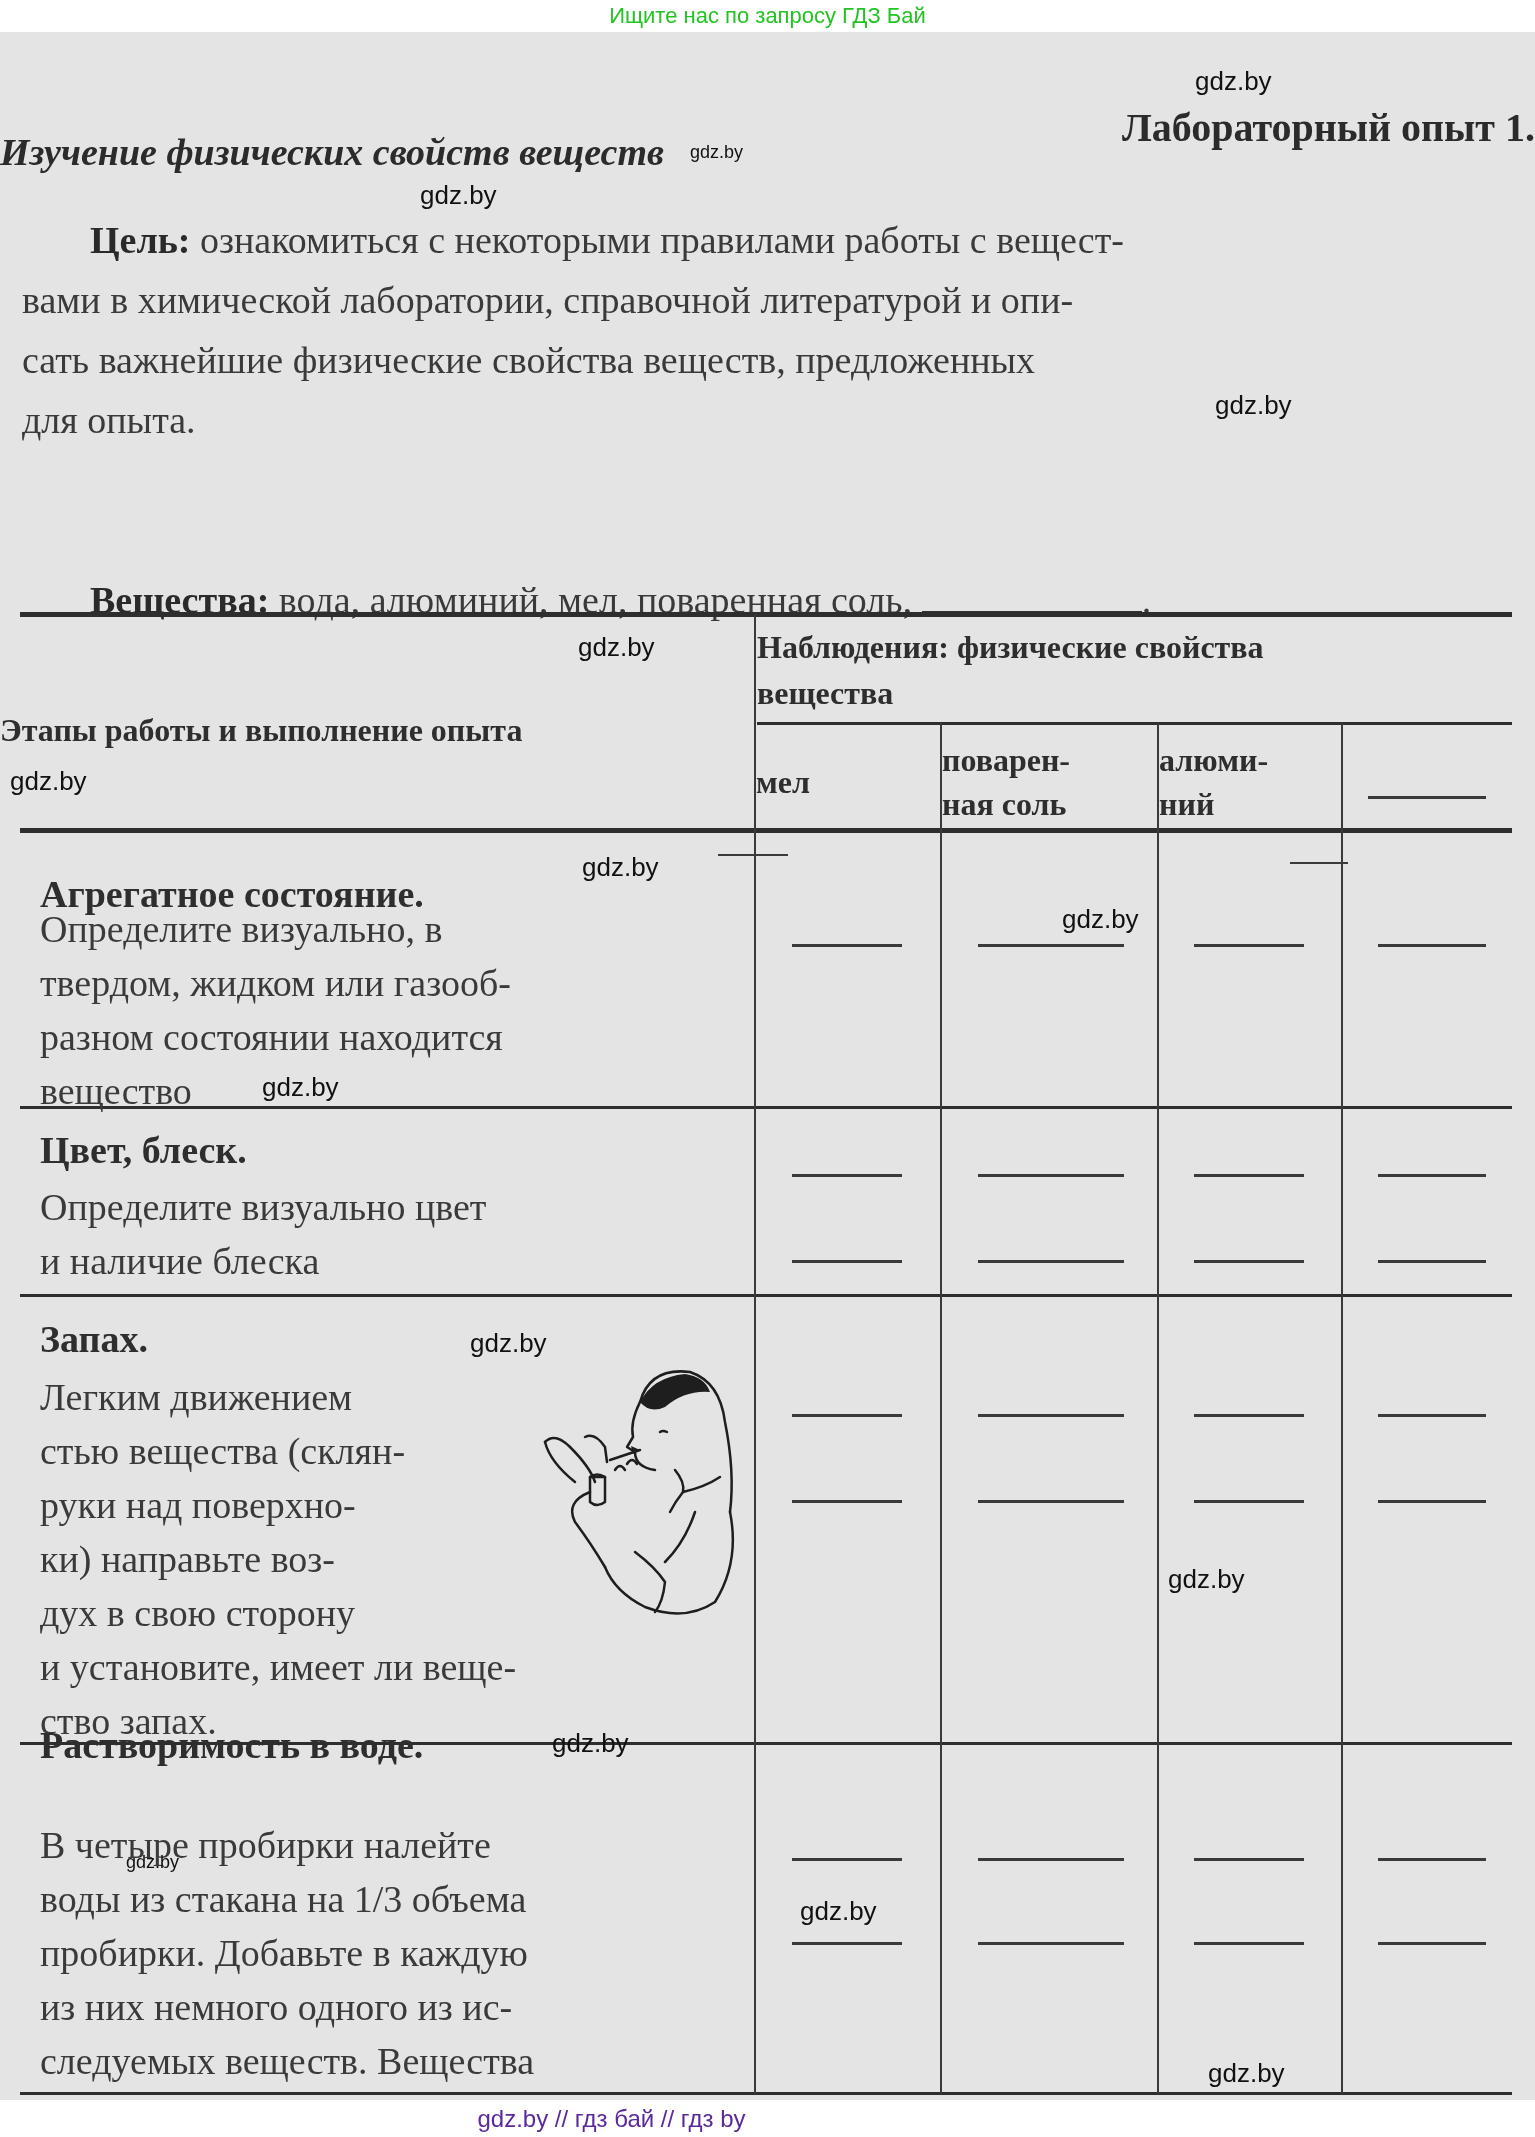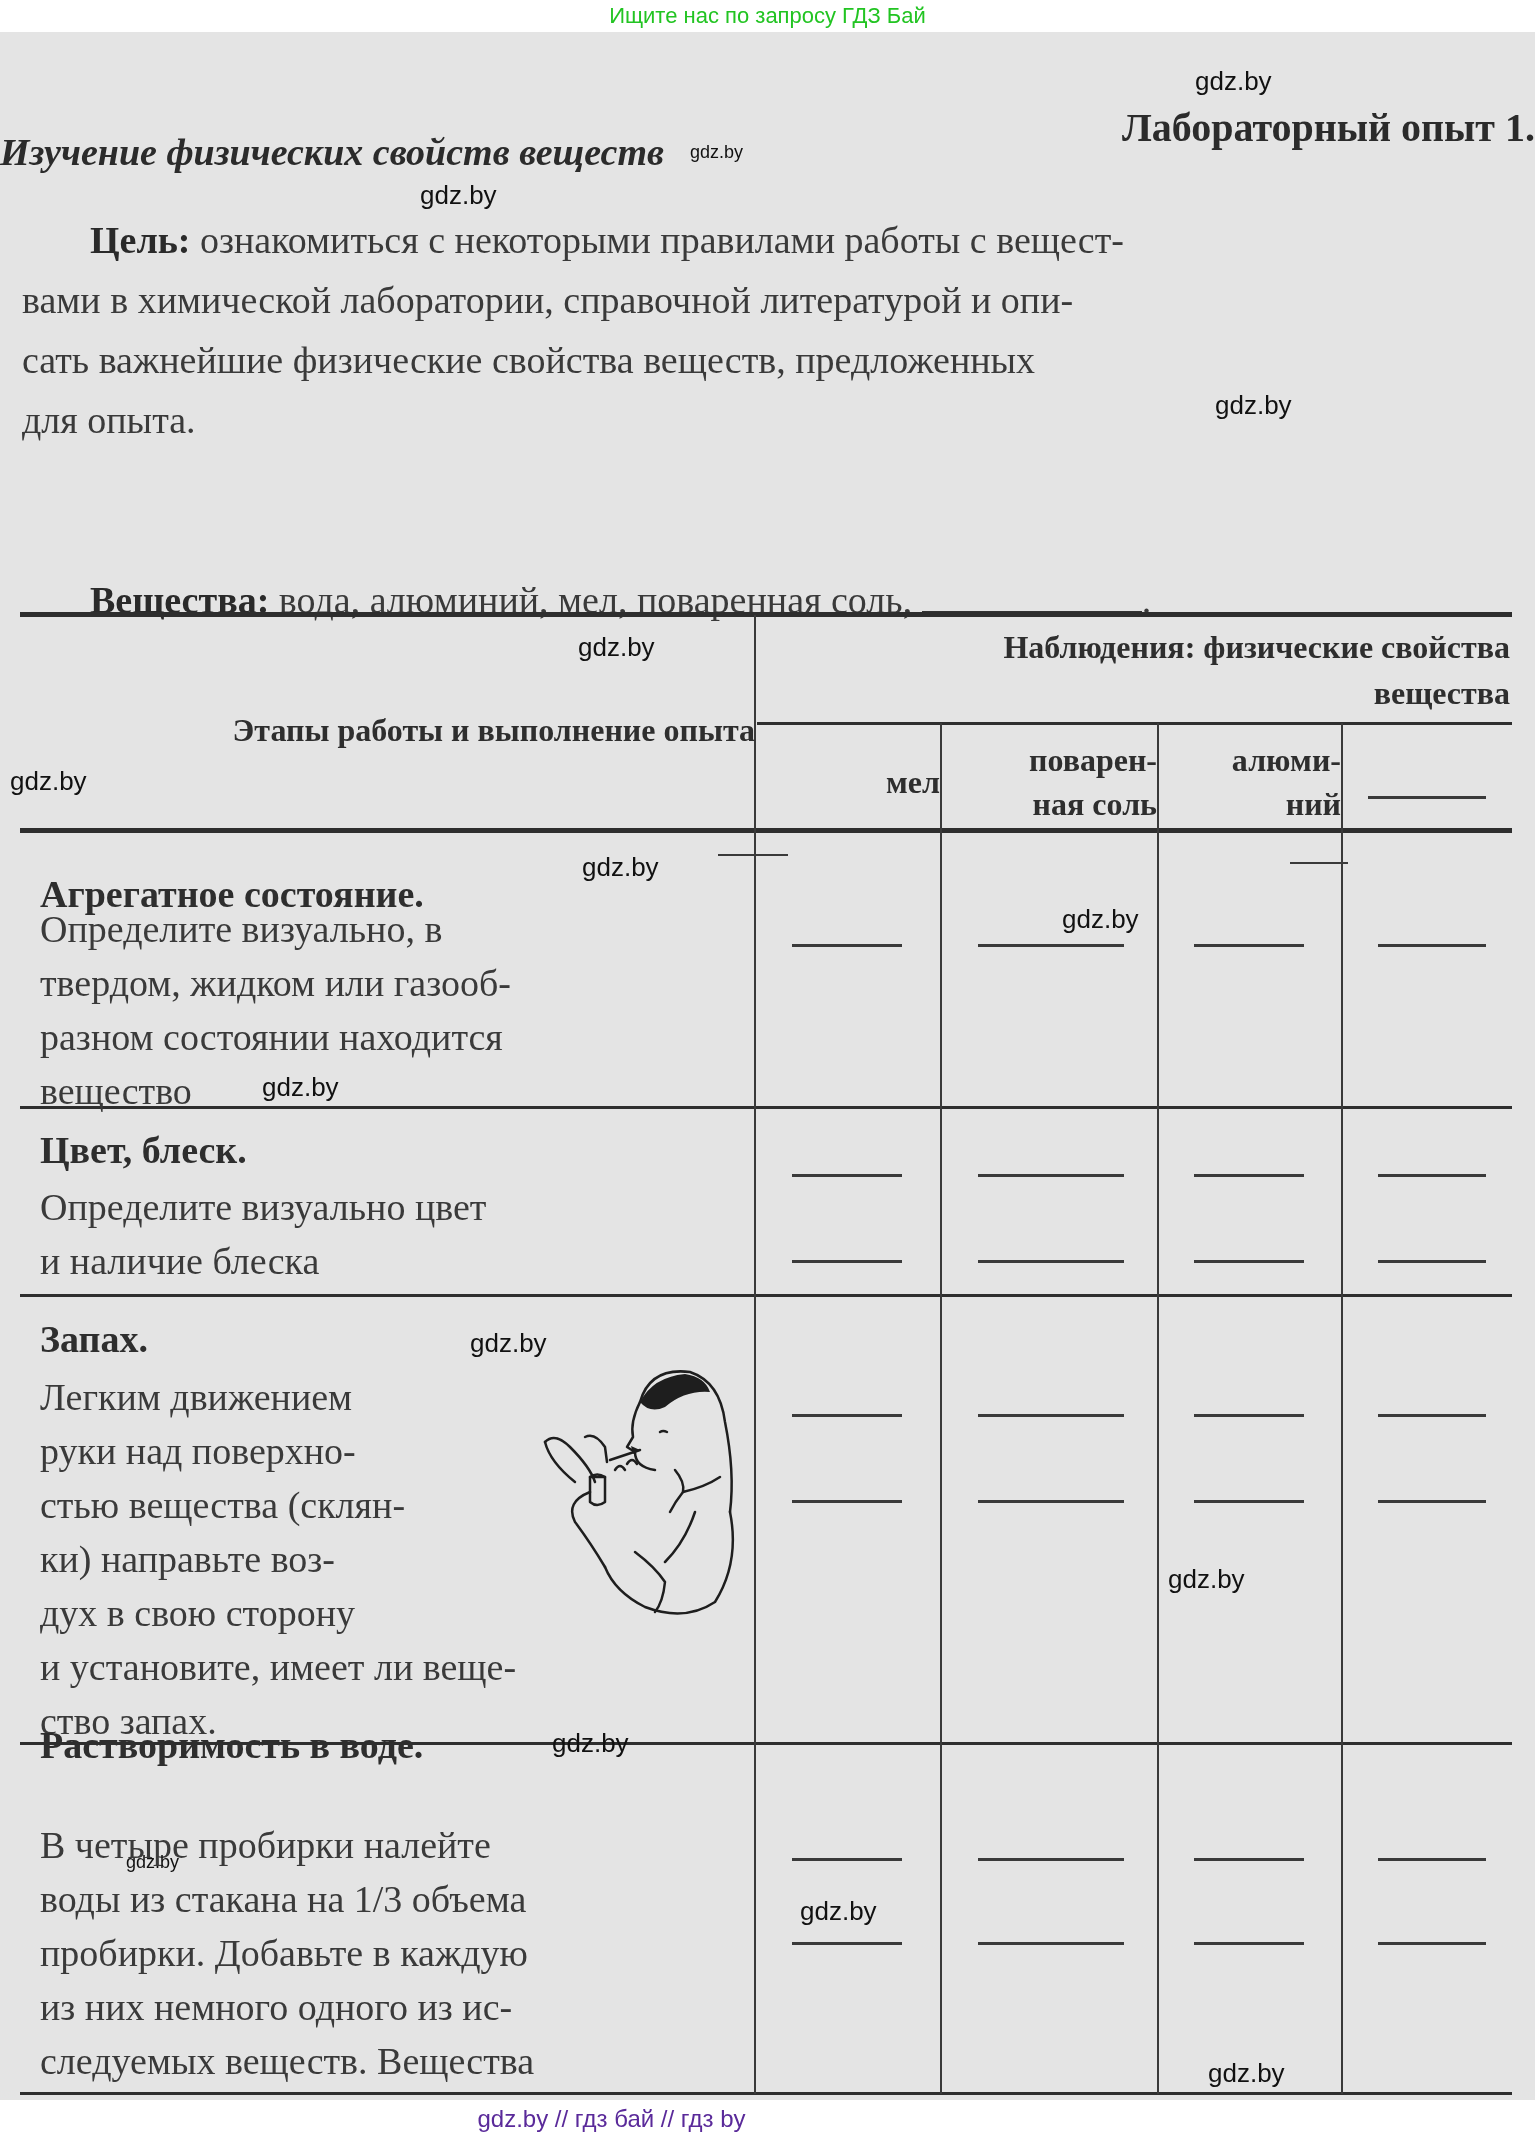--- a/index.html
+++ b/index.html
@@ -42,21 +42,21 @@
   .para .indent { display: inline-block; width: 68px; }
   .blank-line {
     display: inline-block; width: 220px; border-bottom: 2px solid #333;
     height: 30px; vertical-align: baseline;
   }
 
   .hline { position: absolute; background: #2e2e2e; }
   .vline { position: absolute; background: #3a3a3a; width: 2px; }
 
   .th {
-    font-weight: bold; color: #2e2e2e; text-align: right;
+    font-weight: bold; color: #2e2e2e; text-align: left;
   }
   .th-main { left: 0px; width: 755px; top: 712px; font-size: 32px; }
   .th-obs { left: 757px; width: 753px; top: 628px; font-size: 32px; line-height: 46px; }
   .th-col { font-size: 32px; line-height: 44px; }
 
   .row-title { left: 40px; font-size: 38px; font-weight: bold; color: #2e2e2e; }
   .row-text { left: 40px; font-size: 38px; line-height: 54px; color: #3a3a3a; }
 
   .dash { position: absolute; height: 3px; background: #3a3a3a; }
 
@@ -144,22 +144,22 @@
   <div class="dash" style="left:1194px; top:1142px; width:110px;"></div>
   <div class="dash" style="left:1378px; top:1142px; width:108px;"></div>
   <div class="dash" style="left:792px; top:1228px; width:110px;"></div>
   <div class="dash" style="left:978px; top:1228px; width:146px;"></div>
   <div class="dash" style="left:1194px; top:1228px; width:110px;"></div>
   <div class="dash" style="left:1378px; top:1228px; width:108px;"></div>
 
   <div class="abs row-title" style="top:1285px;">Запах.</div>
   <div class="abs row-text" style="top:1338px;">
     <div>Легким движением</div>
+    <div>стью вещества (склян-</div>
     <div>руки над поверхно-</div>
-    <div>стью вещества (склян-</div>
     <div>ки) направьте воз-</div>
     <div>дух в свою сторону</div>
     <div>и установите, имеет ли веще-</div>
     <div>ство запах.</div>
   </div>
   <div class="dash" style="left:792px; top:1382px; width:110px;"></div>
   <div class="dash" style="left:978px; top:1382px; width:146px;"></div>
   <div class="dash" style="left:1194px; top:1382px; width:110px;"></div>
   <div class="dash" style="left:1378px; top:1382px; width:108px;"></div>
   <div class="dash" style="left:792px; top:1468px; width:110px;"></div>

